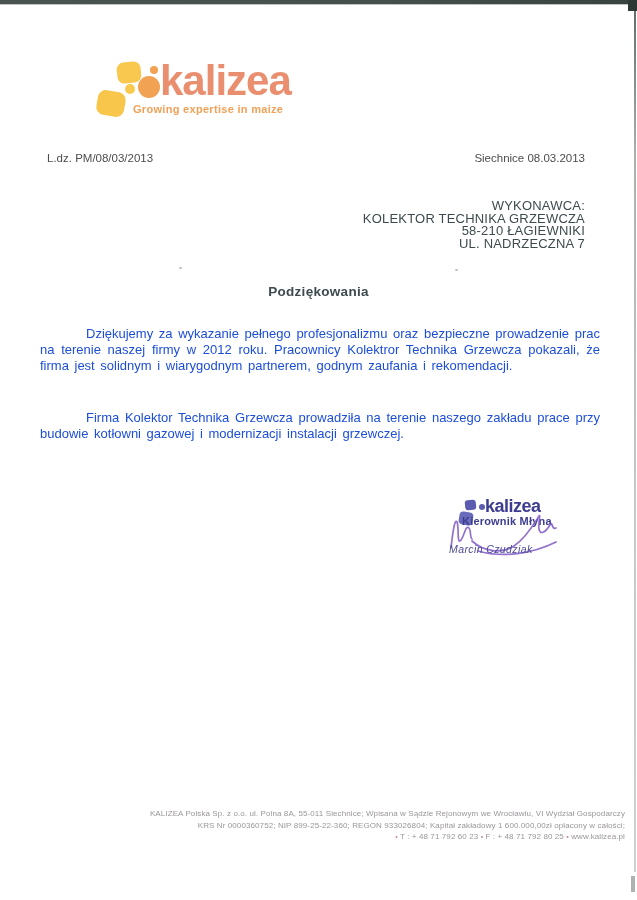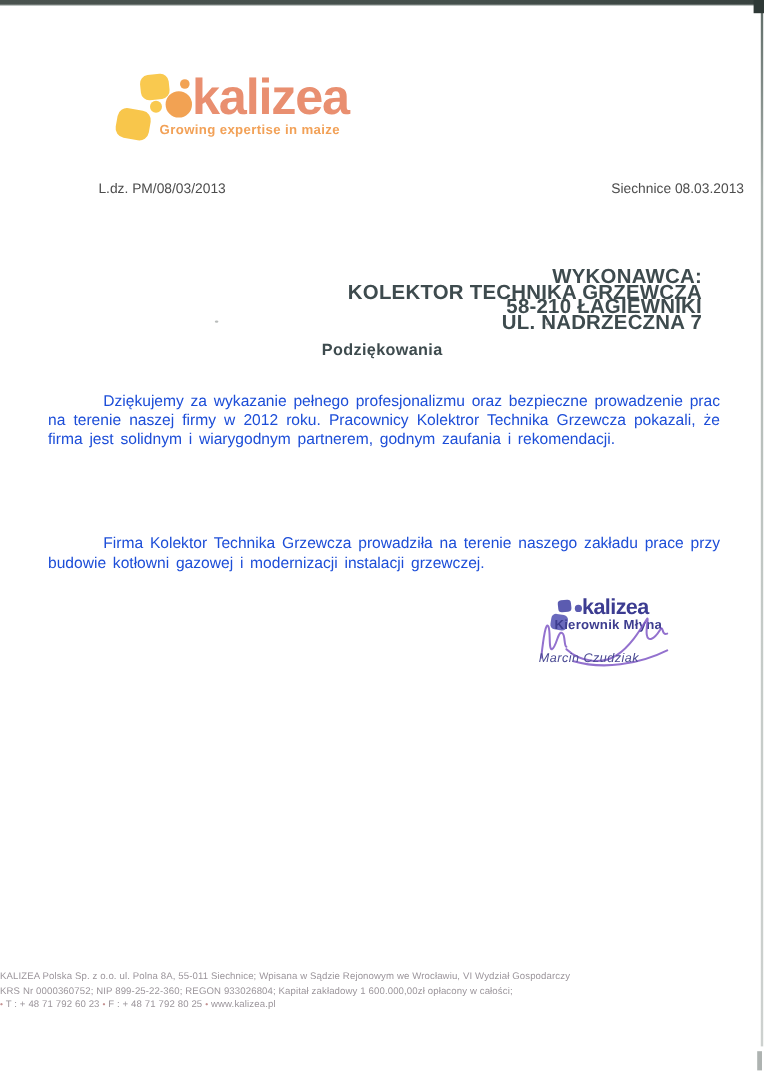--- a/index.html
+++ b/index.html
@@ -65,45 +65,45 @@
   .logo-tagline {
     position: absolute; left: 38px; top: 45px;
     font-size: 11px; font-weight: bold; color: #f2a157;
     letter-spacing: .3px; white-space: nowrap;
   }
 
   
   .ref-line {
     position: absolute; left: 47px; top: 152px; width: 538px;
     display: flex; justify-content: space-between;
-    font-size: 11.5px; color: #4d4d4d; margin-left: 35px;
+    font-size: 11.5px; color: #4d4d4d;
   }
 
   
   .recipient {
     position: absolute; right: 52px; top: 200px;
-    text-align: right; font-size: 17px; font-weight: bold;
-    color: #3e4b4e; line-height: 12.5px; letter-spacing: .2px; margin-top: 25px;
+    text-align: right; font-size: 13px; font-weight: normal;
+    color: #3e4b4e; line-height: 12.5px; letter-spacing: .2px;
   }
 
   
   .doc-title {
     position: absolute; left: 0; top: 284px; width: 637px;
     text-align: center; font-size: 13.5px; font-weight: bold;
     color: #3e4b4e; letter-spacing: .3px;
   }
 
   
   .body-par {
     position: absolute; left: 40px; width: 560px;
     font-size: 13px; color: #1d4ed8; line-height: 16px;
     text-align: justify; text-indent: 46px; word-spacing: 2px;
   }
   .par-1 { top: 326px; }
-  .par-2 { top: 410px; margin-top: 35px; }
+  .par-2 { top: 410px; }
 
   
   .sig-block { position: absolute; left: 448px; top: 494px; width: 130px; height: 75px; }
   .stamp-icon { position: absolute; left: 8px; top: 4px; width: 36px; height: 32px; }
   .stamp-sq-top {
     position: absolute; left: 9px; top: 2px; width: 11px; height: 10px;
     background: #5b5bb0; border-radius: 3px; transform: rotate(-6deg);
   }
   .stamp-dot {
     position: absolute; left: 23px; top: 6px; width: 6px; height: 6px;
@@ -126,21 +126,21 @@
   .sig-svg { position: absolute; left: -4px; top: 14px; }
   .signer-name {
     position: absolute; left: 1px; top: 49px;
     font-size: 10.5px; font-style: italic; color: #4a4a93;
     white-space: nowrap; letter-spacing: .4px;
   }
 
   
   .footer {
     position: absolute; left: 0; top: 808px; width: 625px;
-    text-align: left; font-size: 8px; color: #9b959b;
+    text-align: right; font-size: 8px; color: #9b959b;
     line-height: 11.5px; letter-spacing: .1px;
   }
   .footer .bullet { color: #c49090; font-size: 7px; }
 </style>
 </head>
 <body>
 
 <div class="page">
 
   <div class="scan-top"></div>

